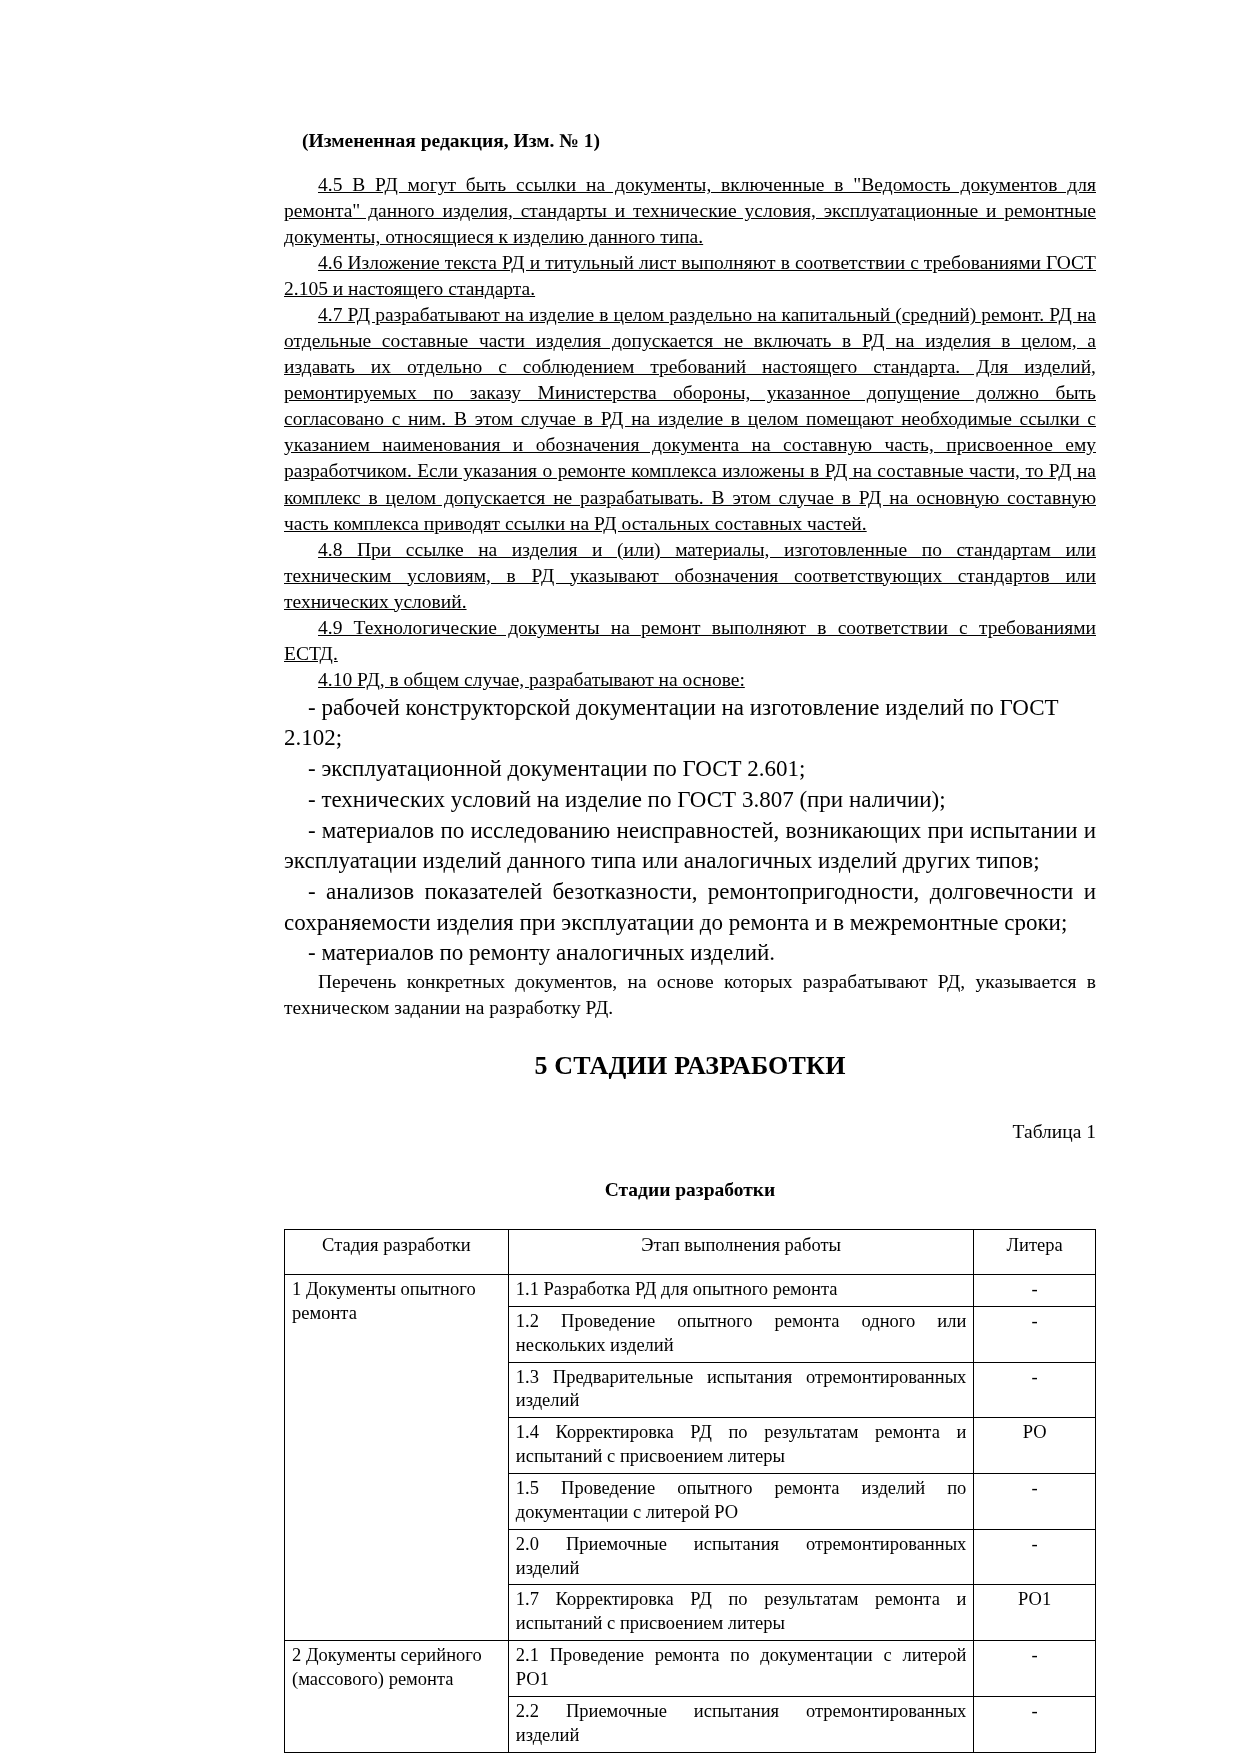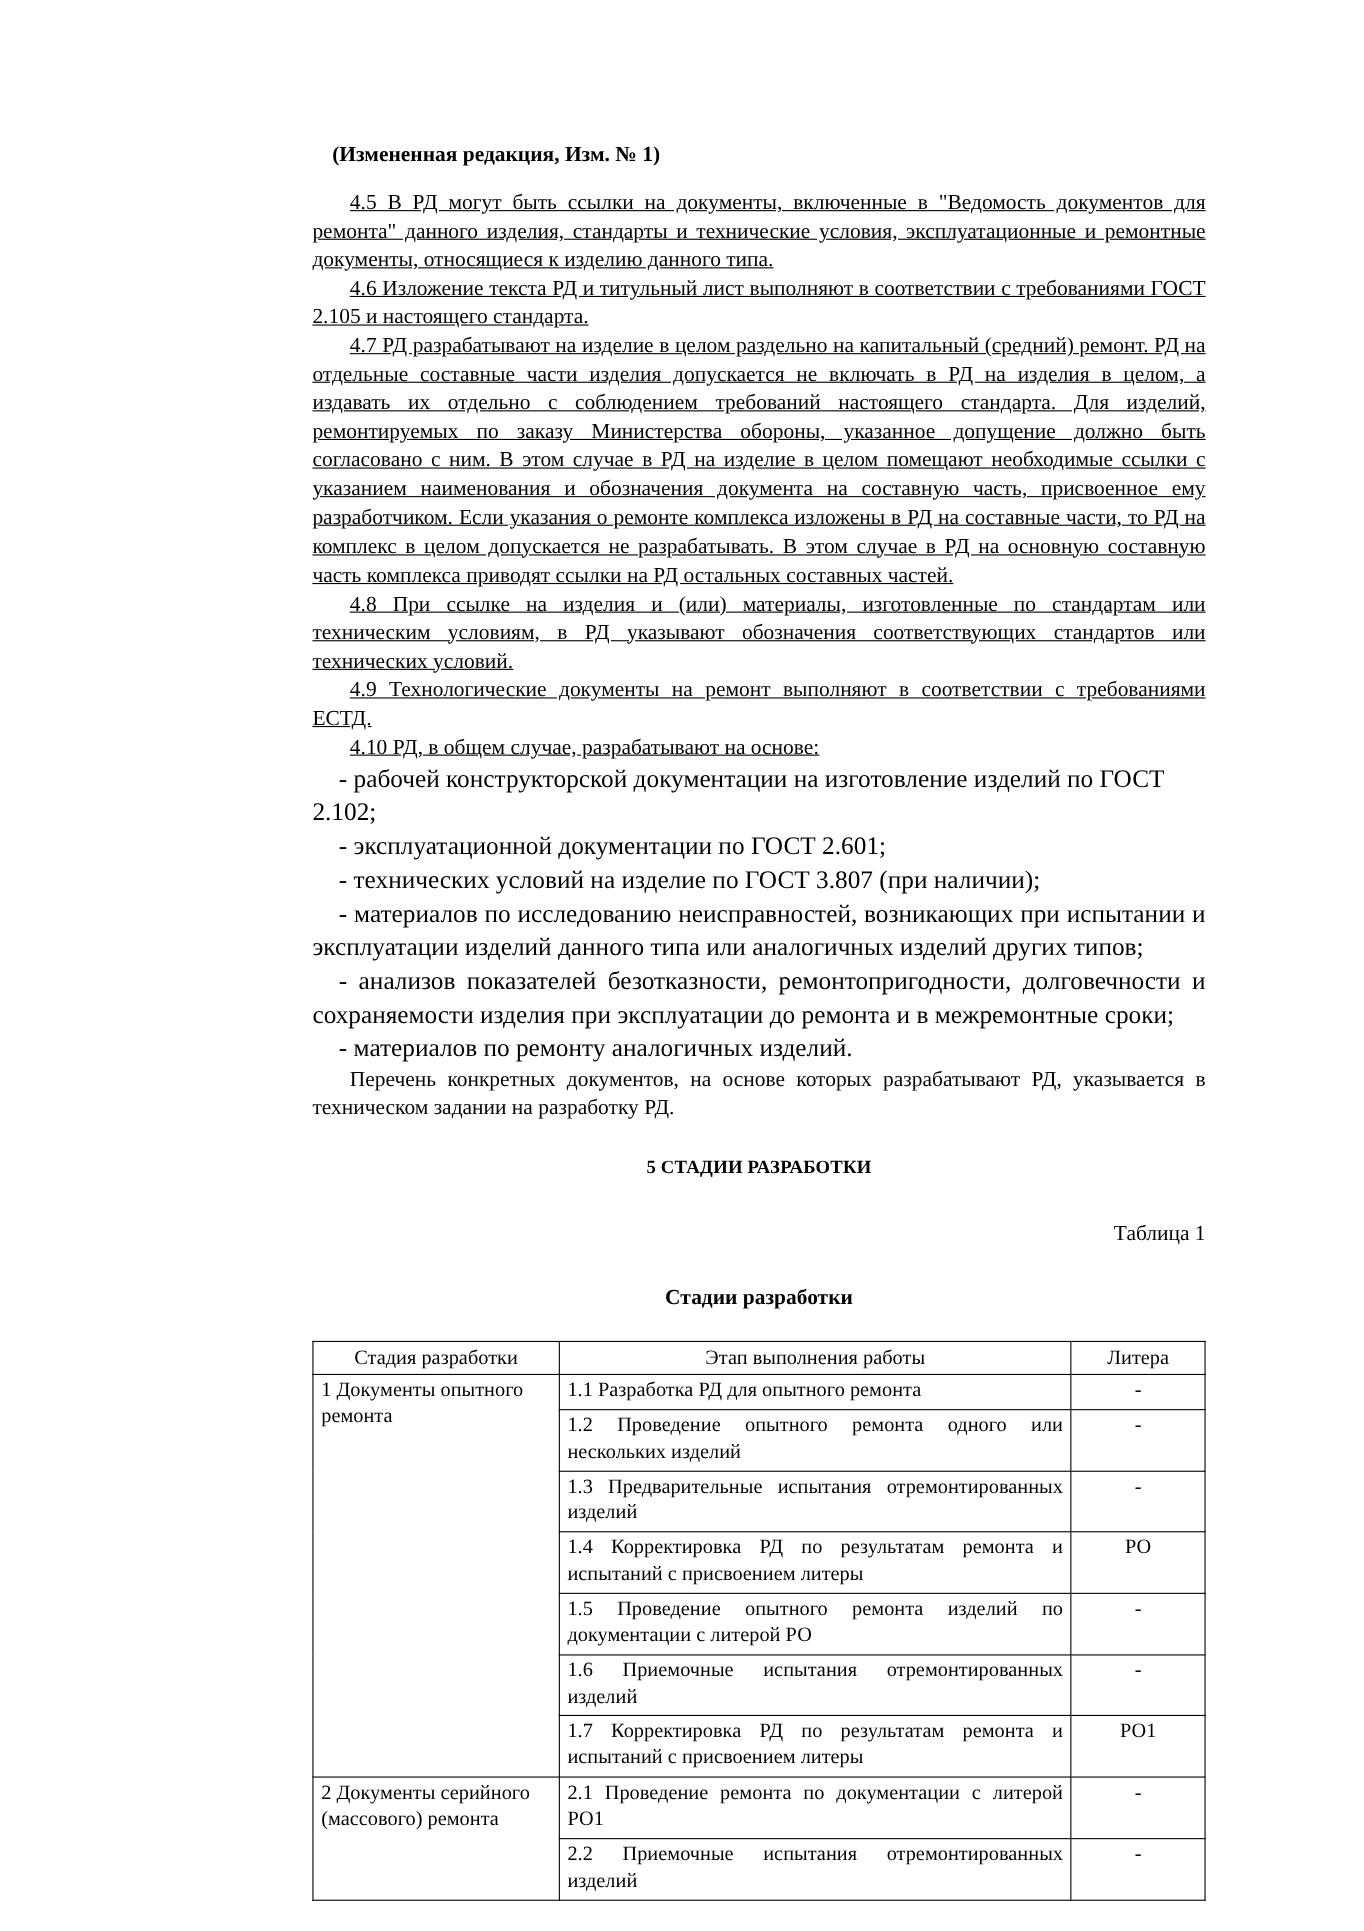--- a/index.html
+++ b/index.html
@@ -57,21 +57,21 @@
   }
   p.closing {
     margin: 0;
     font-size: 19.5px;
     line-height: 1.335;
     text-align: justify;
     text-indent: 34px;
   }
 
   h2.section-heading {
-    font-size: 17px;
+    font-size: 26px;
     font-weight: bold;
     text-align: center;
     margin: 30px 0 27px 0;
     letter-spacing: 0.2px;
   }
 
   .table-number {
     font-size: 19.5px;
     text-align: right;
     margin: 40px 0 0 0;
@@ -93,21 +93,21 @@
   }
   table.stages td, table.stages th {
     border: 1.3px solid #000000;
     vertical-align: top;
     padding: 3px 7px 4px 7px;
     font-weight: normal;
   }
   table.stages th {
     text-align: center;
     padding-top: 4px;
-    padding-bottom: 1px;
+    padding-bottom: 16px;
   }
   col.c-stage  { width: 27.6%; }
   col.c-step   { width: 57.4%; }
   col.c-letter { width: 15.0%; }
 
   td.step {
     text-align: justify;
     text-align-last: left;
   }
   td.letter {
@@ -178,21 +178,21 @@
         </tr>
         <tr>
           <td class="step">1.4 Корректировка РД по результатам ремонта и испытаний с присвоением литеры</td>
           <td class="letter">РО</td>
         </tr>
         <tr>
           <td class="step">1.5 Проведение опытного ремонта изделий по документации с литерой РО</td>
           <td class="letter">-</td>
         </tr>
         <tr>
-          <td class="step">1.6 Приемочные испытания отремонтированных изделий</td>
+          <td class="step">2.0 Приемочные испытания отремонтированных изделий</td>
           <td class="letter">-</td>
         </tr>
         <tr>
           <td class="step">1.7 Корректировка РД по результатам ремонта и испытаний с присвоением литеры</td>
           <td class="letter">РО1</td>
         </tr>
         <tr>
           <td class="stage" rowspan="3">2 Документы серийного (массового) ремонта</td>
           <td class="step">2.1 Проведение ремонта по документации с литерой РО1</td>
           <td class="letter">-</td>

